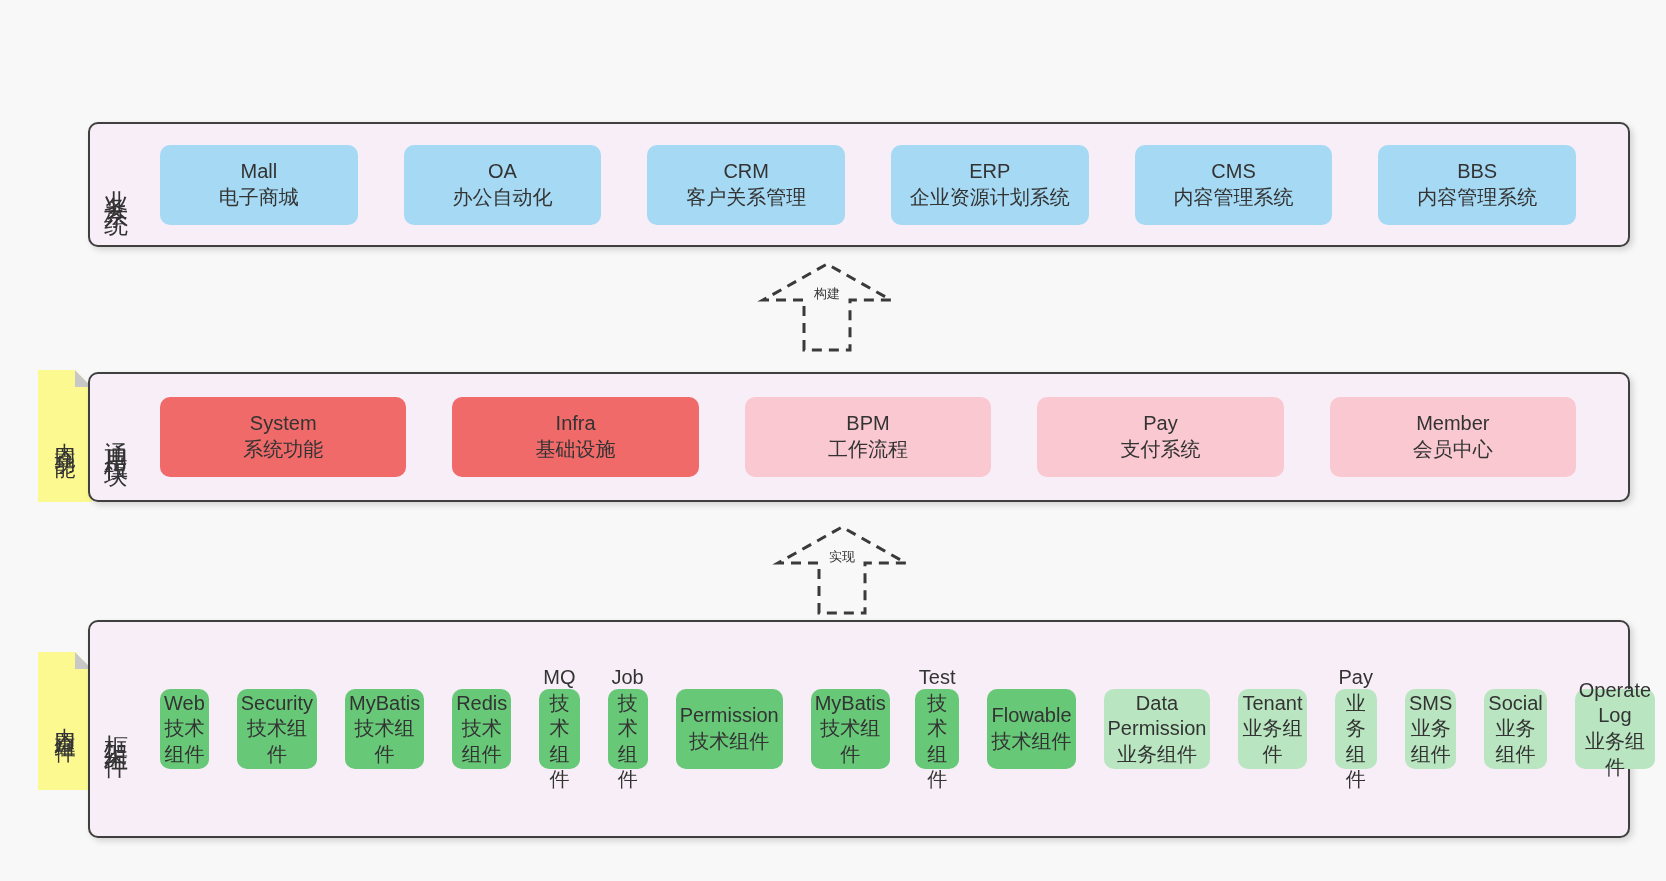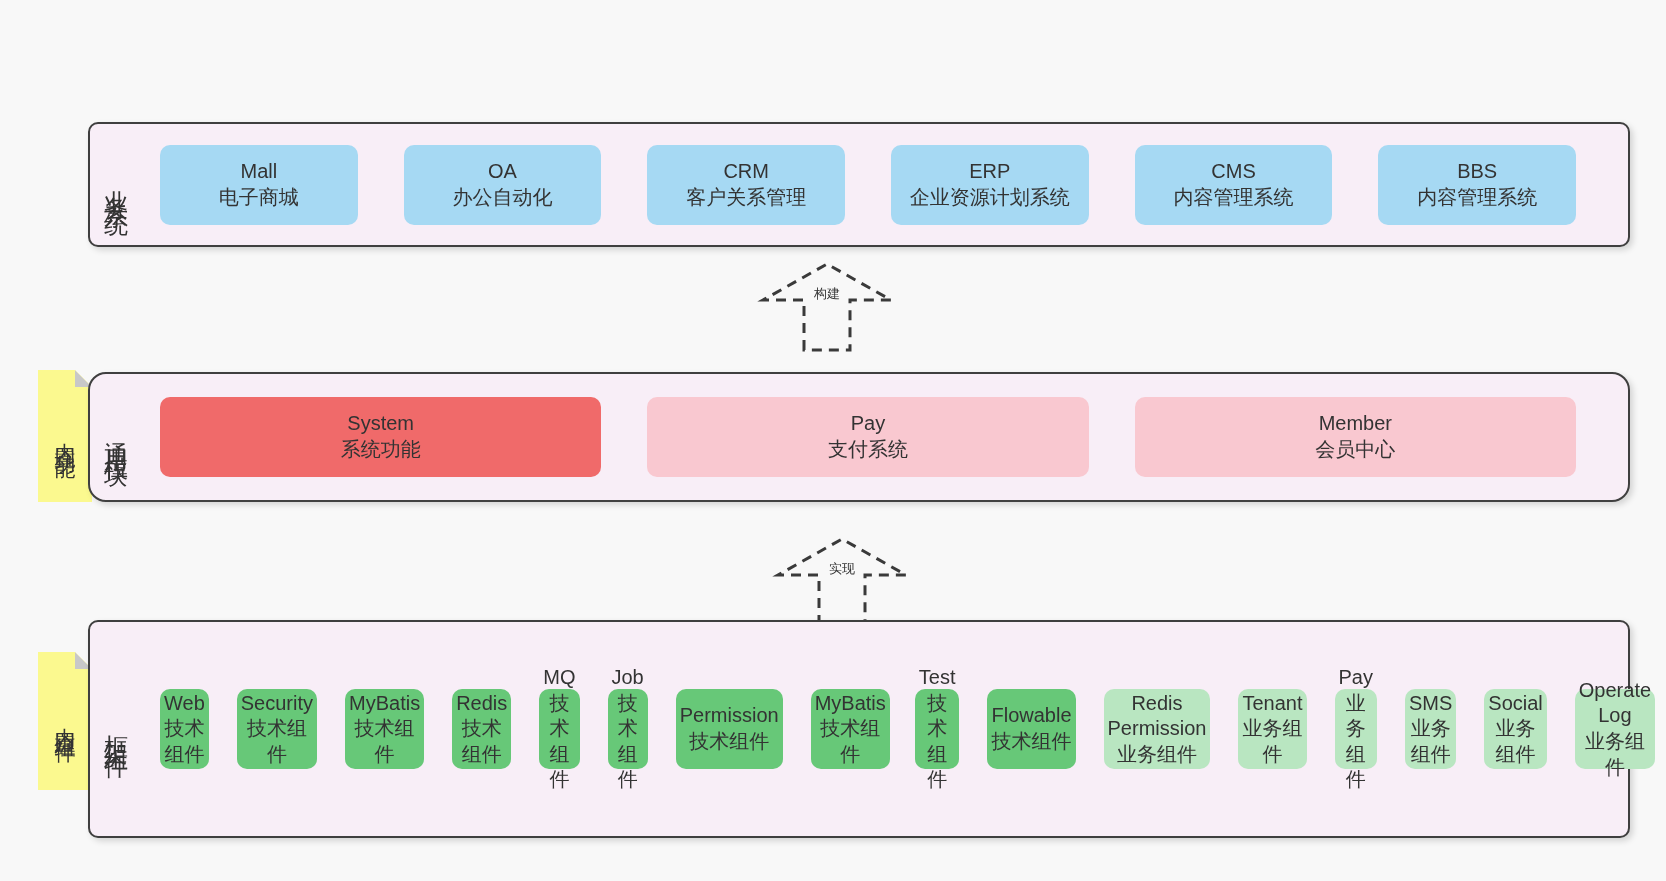--- a/index.html
+++ b/index.html
@@ -86,39 +86,47 @@
     </div>
   </section>
 
   <div class="arrow" style="left:757px;top:260px;">
     <svg viewBox="0 0 140 92" width="140" height="92">
       <path d="M47 90 V40 H6 L70 4 L134 40 H93 V90 Z" fill="none" stroke="#3a3a3a" stroke-width="3" stroke-dasharray="10 7" stroke-linejoin="miter"></path>
     </svg>
     <span class="arrow-label">构建</span>
   </div>
 
-  <section class="band" style="top:372px;height:130px;border-radius:18px;">
+  <section class="band" style="top:372px;height:130px;">
     <div class="v-label">通用模块</div>
     <div class="boxes">
       <div class="box red">
         <div>System</div>
         <div>系统功能</div>
       </div>
+      <div class="box red">
+        <div>Infra</div>
+        <div>基础设施</div>
+      </div>
+      <div class="box pink">
+        <div>BPM</div>
+        <div>工作流程</div>
+      </div>
       <div class="box pink">
         <div>Pay</div>
         <div>支付系统</div>
       </div>
       <div class="box pink">
         <div>Member</div>
         <div>会员中心</div>
       </div>
     </div>
   </section>
 
-  <div class="arrow" style="left:772px;top:535px;">
+  <div class="arrow" style="left:772px;top:523px;">
     <svg viewBox="0 0 140 92" width="140" height="92">
       <path d="M47 90 V40 H6 L70 4 L134 40 H93 V90 Z" fill="none" stroke="#3a3a3a" stroke-width="3" stroke-dasharray="10 7" stroke-linejoin="miter"></path>
     </svg>
     <span class="arrow-label">实现</span>
   </div>
 
   <section class="band" style="top:620px;height:218px;">
     <div class="v-label">框架组件</div>
     <div class="rows">
       <div class="boxes">
@@ -158,21 +166,21 @@
       <div class="boxes">
         <div class="box green">
           <div>Test</div>
           <div>技术组件</div>
         </div>
         <div class="box green">
           <div>Flowable</div>
           <div>技术组件</div>
         </div>
         <div class="box green-light">
-          <div>Redis Permission</div>
+          <div>Data Permission</div>
           <div>业务组件</div>
         </div>
         <div class="box green-light">
           <div>Tenant</div>
           <div>业务组件</div>
         </div>
         <div class="box green-light">
           <div>Pay</div>
           <div>业务组件</div>
         </div>

